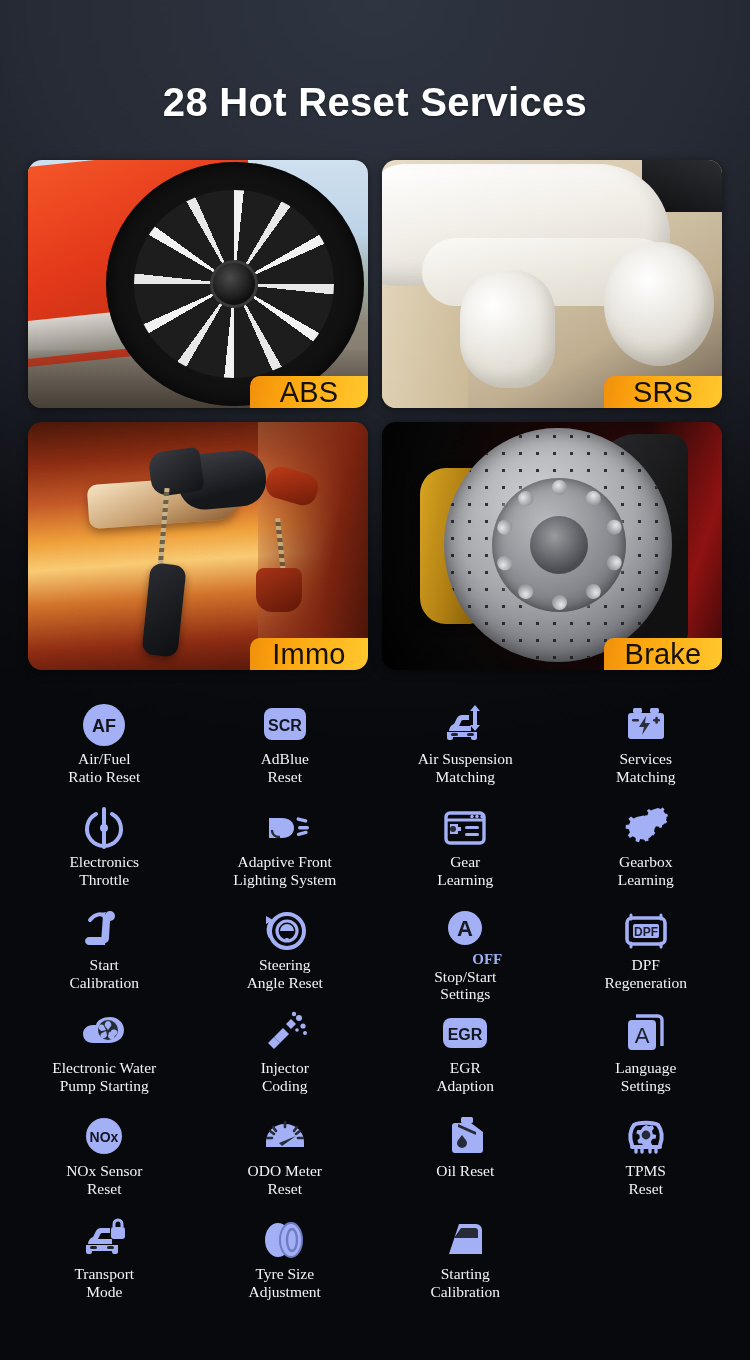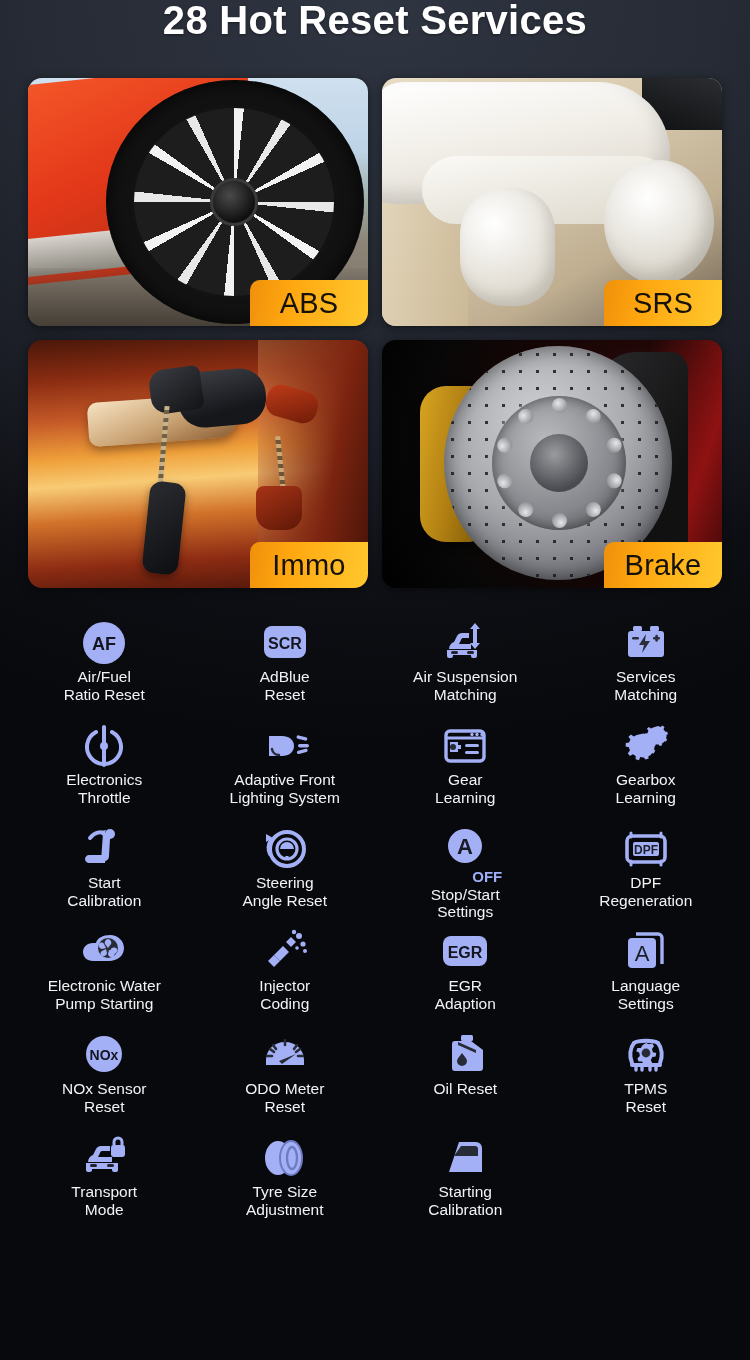--- a/index.html
+++ b/index.html
@@ -26,20 +26,21 @@
     overflow: hidden;
   }
 
   
   .title {
     text-align: center;
     color: #ffffff;
     font-size: 40px;
     font-weight: bold;
     letter-spacing: 0.3px;
+    padding-top: 82px;
     line-height: 1;
     text-shadow: 0 1px 3px rgba(0,0,0,0.45);
   }
 
   
   .cards {
     margin-top: 38px;
     padding: 0 28px;
     display: grid;
     grid-template-columns: 340px 340px;
@@ -59,21 +60,21 @@
   .card-art {
     position: absolute;
     inset: 0;
   }
 
   .badge {
     position: absolute;
     right: 0;
     bottom: 0;
     min-width: 118px;
-    height: 46px;
+    height: 32px;
     padding: 0 12px;
     display: flex;
     align-items: center;
     justify-content: center;
     background: linear-gradient(100deg, #f0900b 0%, #ffa810 35%, #ffc82e 100%);
     color: #14110a;
     font-size: 29px;
     font-weight: 400;
     border-top-left-radius: 10px;
     border-bottom-right-radius: 12px;
@@ -353,20 +354,21 @@
     background: linear-gradient(120deg, #2a2a2c, #111112 70%);
   }
 
   
   .grid {
     margin-top: 24px;
     padding: 0 14px;
     display: grid;
     grid-template-columns: repeat(4, 1fr);
     row-gap: 0px;
+    font-family: Liberation Serif, serif;
   }
 
   .cell {
     height: 103px;
     display: flex;
     flex-direction: column;
     align-items: center;
     justify-content: flex-start;
     padding-top: 6px;
   }

